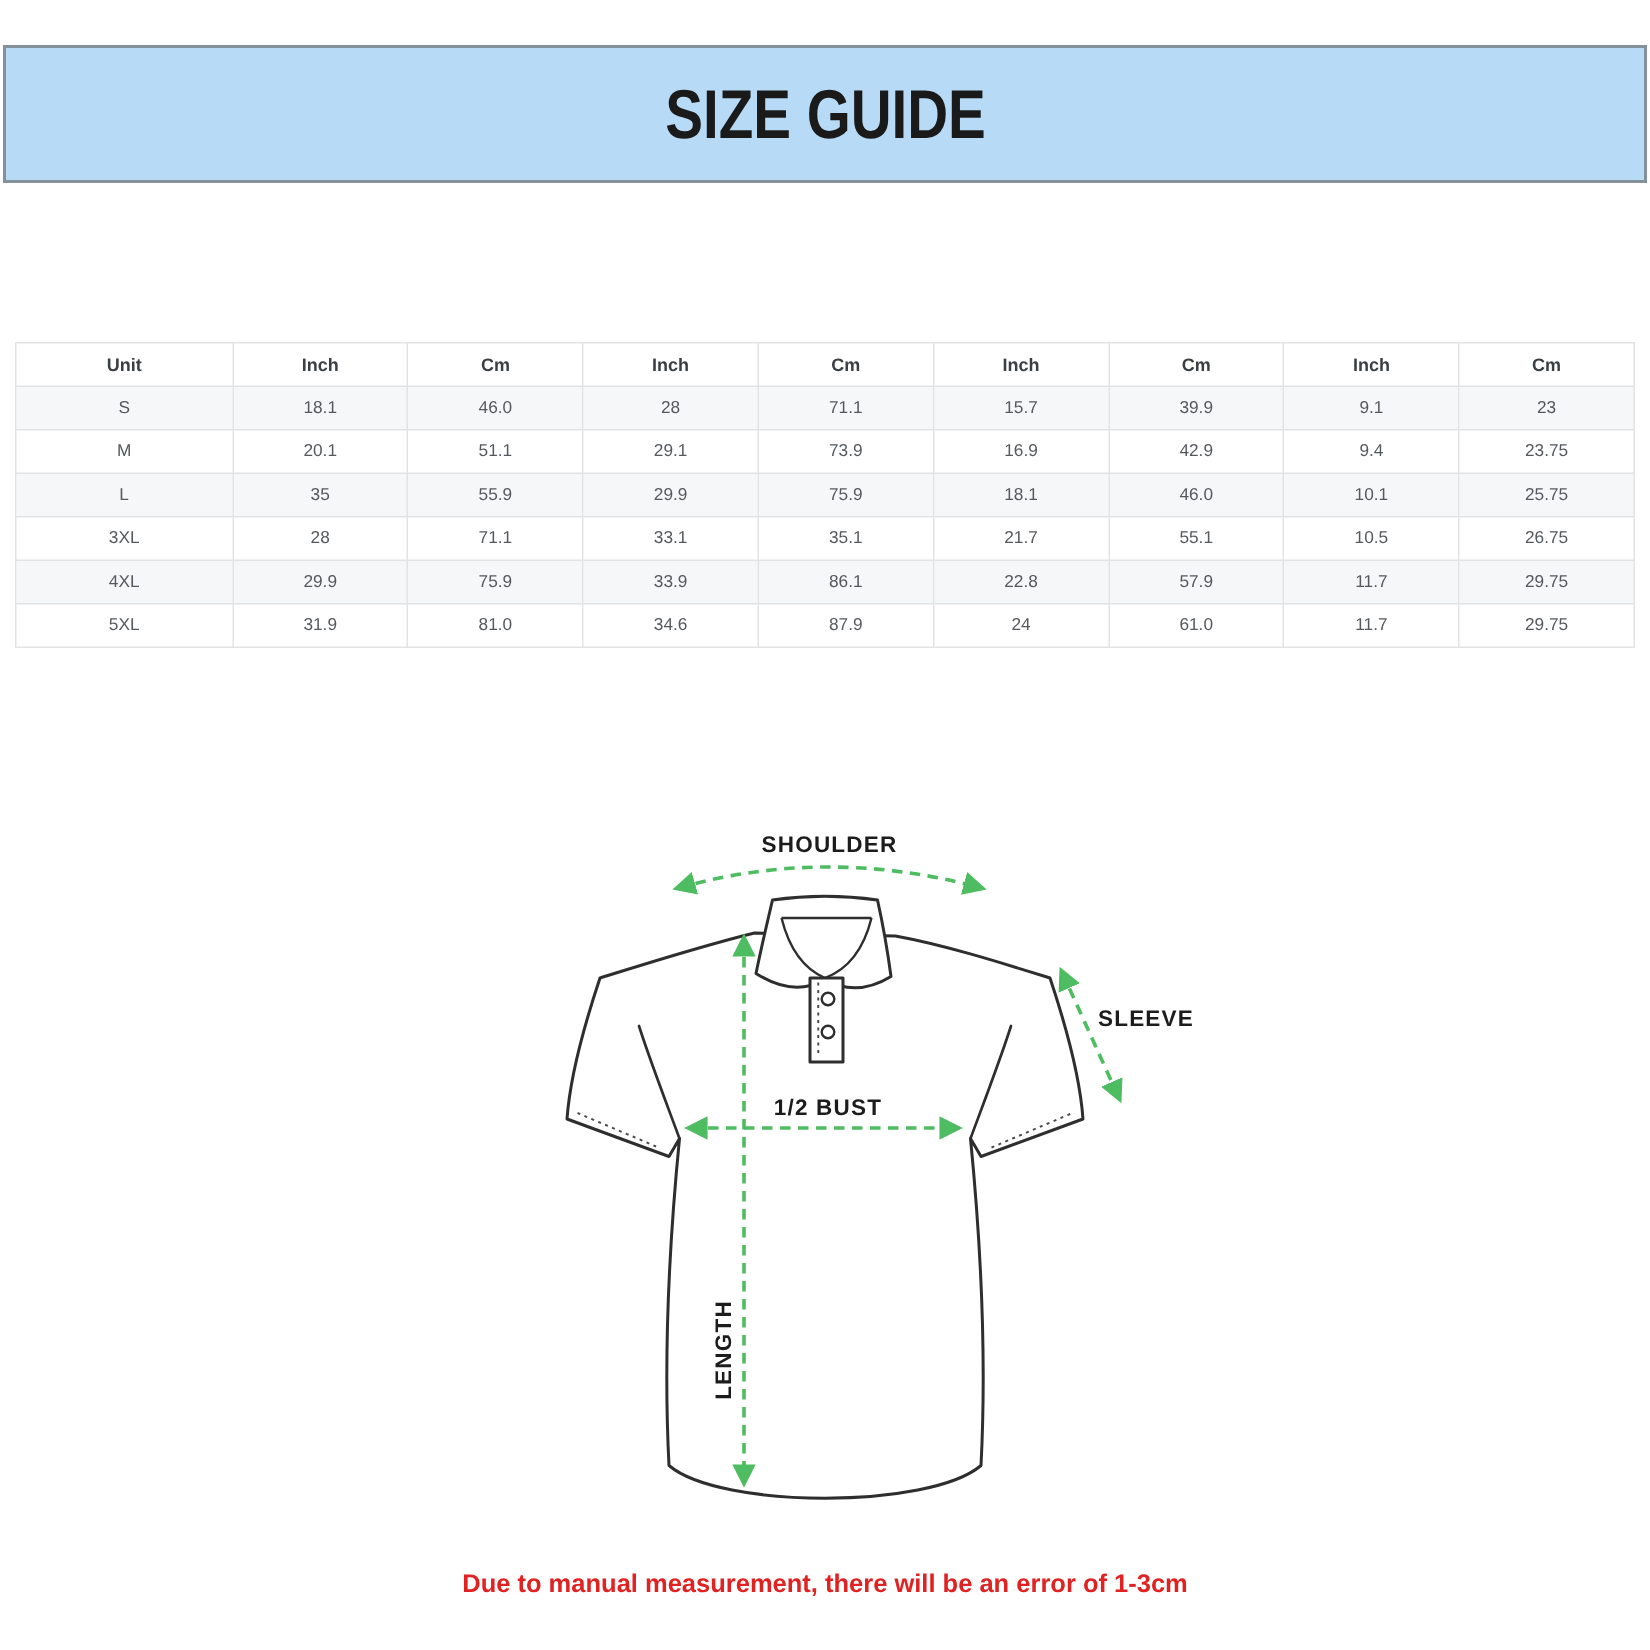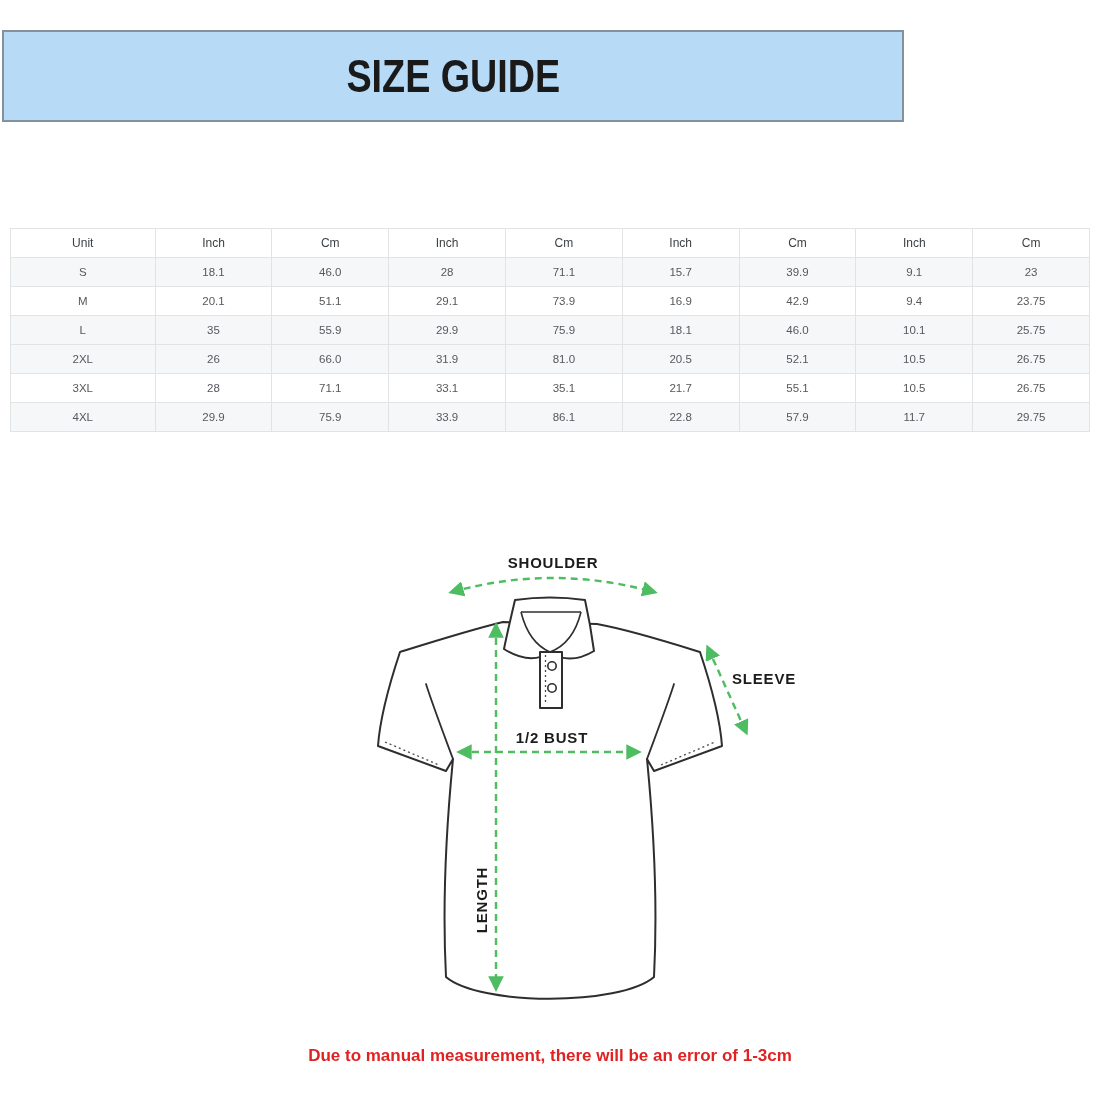--- a/index.html
+++ b/index.html
@@ -18,21 +18,21 @@
   * { box-sizing: border-box; }
   html, body { margin: 0; padding: 0; }
   body {
     width: 1100px; height: 1100px; position: relative;
     background: #ffffff; overflow: hidden;
     font-family: "Liberation Sans", sans-serif;
   }
 
   
   .banner {
-    position: absolute; left: 2px; top: 30px; width: 902px; height: 92px;
+    position: absolute; left: 2px; top: 30px; width: 1096px; height: 92px;
     background: var(--banner-bg);
     border: 2px solid var(--banner-border);
     display: flex; align-items: center; justify-content: center;
   }
   .banner .title {
     font-size: 46px; font-weight: bold; color: var(--title-text);
     letter-spacing: 0px; transform: scaleX(0.82); white-space: nowrap;
     line-height: 1;
   }
 
@@ -46,21 +46,21 @@
     text-align: center; vertical-align: middle; padding: 0;
     overflow: hidden; white-space: nowrap;
   }
   .size-table tr.group-row th {
     height: 30px; background: var(--table-header-bg);
     font-size: 12px; font-weight: bold; color: var(--header-text);
     letter-spacing: 0.3px;
   }
   .size-table tr.unit-row th {
     height: 29px; background: #ffffff;
-    font-size: 12px; font-weight: normal; color: var(--header-text);
+    font-size: 12px; font-weight: bold; color: var(--header-text);
   }
   .size-table tbody td {
     height: 29px; font-size: 11.5px; font-weight: normal; color: var(--cell-text);
     background: #ffffff;
   }
   .size-table tbody tr.stripe td { background: var(--table-stripe-bg); }
 
   
   .diagram-wrap { position: absolute; left: 370px; top: 540px; width: 440px; height: 490px; }
   .outline { fill: #ffffff; stroke: var(--outline-dark); stroke-width: 2; stroke-linejoin: round; }
@@ -140,50 +140,50 @@
         <td>L</td>
         <td>35</td>
         <td>55.9</td>
         <td>29.9</td>
         <td>75.9</td>
         <td>18.1</td>
         <td>46.0</td>
         <td>10.1</td>
         <td>25.75</td>
       </tr>
-      <tr class="stripe">
-        <td>2XL</td>
-        <td>26</td>
-        <td>66.0</td>
-        <td>31.9</td>
-        <td>81.0</td>
-        <td>20.5</td>
-        <td>52.1</td>
-        <td>10.5</td>
-        <td>26.75</td>
-      </tr>
       <tr>
         <td>3XL</td>
         <td>28</td>
         <td>71.1</td>
         <td>33.1</td>
         <td>35.1</td>
         <td>21.7</td>
         <td>55.1</td>
         <td>10.5</td>
         <td>26.75</td>
       </tr>
       <tr class="stripe">
         <td>4XL</td>
         <td>29.9</td>
         <td>75.9</td>
         <td>33.9</td>
         <td>86.1</td>
         <td>22.8</td>
         <td>57.9</td>
+        <td>11.7</td>
+        <td>29.75</td>
+      </tr>
+      <tr>
+        <td>5XL</td>
+        <td>31.9</td>
+        <td>81.0</td>
+        <td>34.6</td>
+        <td>87.9</td>
+        <td>24</td>
+        <td>61.0</td>
         <td>11.7</td>
         <td>29.75</td>
       </tr>
     </tbody>
 </table>
 
 <div class="diagram-wrap">
   <svg width="440" height="490" viewBox="0 0 440 490" xmlns="http://www.w3.org/2000/svg">
     <defs>
       <marker id="ah" viewBox="0 0 10 10" refX="7.5" refY="5" markerWidth="6.5" markerHeight="6.5" orient="auto-start-reverse">

